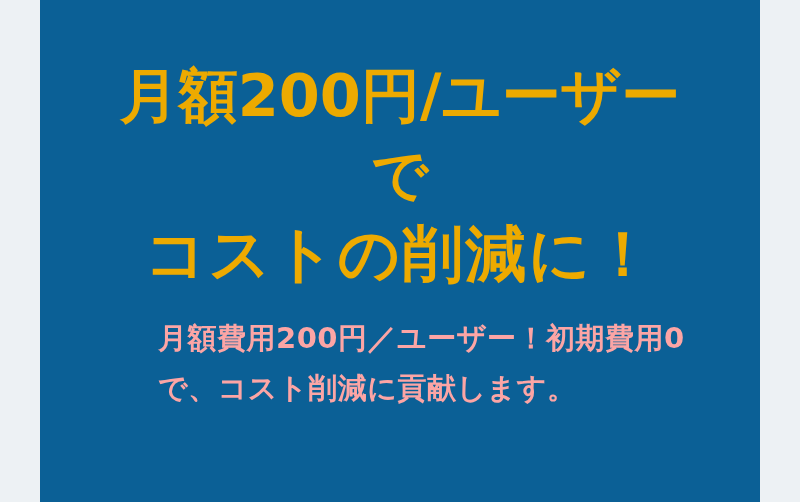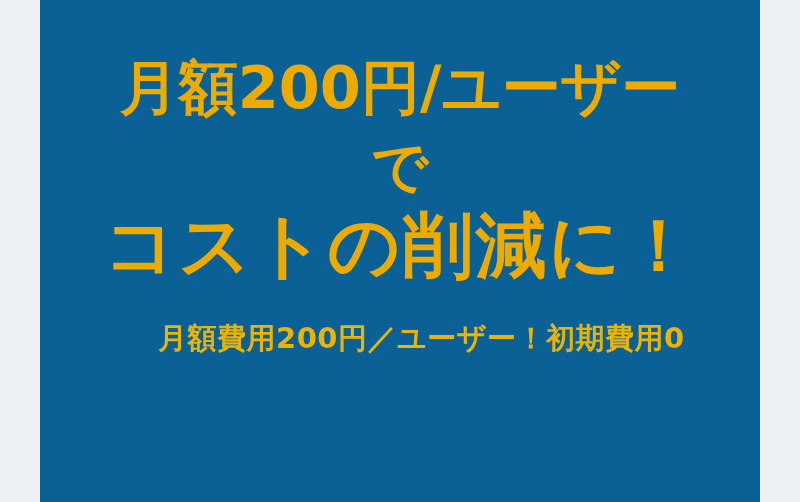--- a/index.html
+++ b/index.html
@@ -46,21 +46,21 @@
     letter-spacing: 0px;
     white-space: nowrap;
   }
   #headline .hl-line {
     display: block;
   }
   #headline .hl-line-2 {
     font-size: 56px;
   }
   #headline .hl-line-3 {
-    font-size: 71px;
+    font-size: 61px;
     letter-spacing: 2px;
   }
 
   #body-copy {
     position: absolute;
     left: 118px;
     top: 313px;
     width: 570px;
     color: #ffffff;
     font-weight: 700;
@@ -72,24 +72,25 @@
 
   .nowrap-block { display: block; }
 </style>
 </head>
 <body>
 
 <div id="canvas" style="background: rgb(237, 241, 244);">
 
   <div id="panel" style="background: rgb(11, 96, 150);">
 
-    <div id="headline" style="color: rgb(237, 170, 0);">
+    <div id="headline" style="color: rgb(237, 170, 0); margin-top: 8px;">
       <span class="hl-line hl-line-1">月額200円/ユーザー</span>
       <span class="hl-line hl-line-2">で</span>
       <span class="hl-line hl-line-3">コストの削減に！</span>
     </div>
 
-    <div id="body-copy" style="color: #eab308;">
+    <div id="body-copy" style="color: #fca5a5;">
       <span class="nowrap-block">月額費用200円／ユーザー！初期費用0</span>
+      <span class="nowrap-block">で、コスト削減に貢献します。</span>
     </div>
 
   </div>
 </div>
 
 </body></html>

